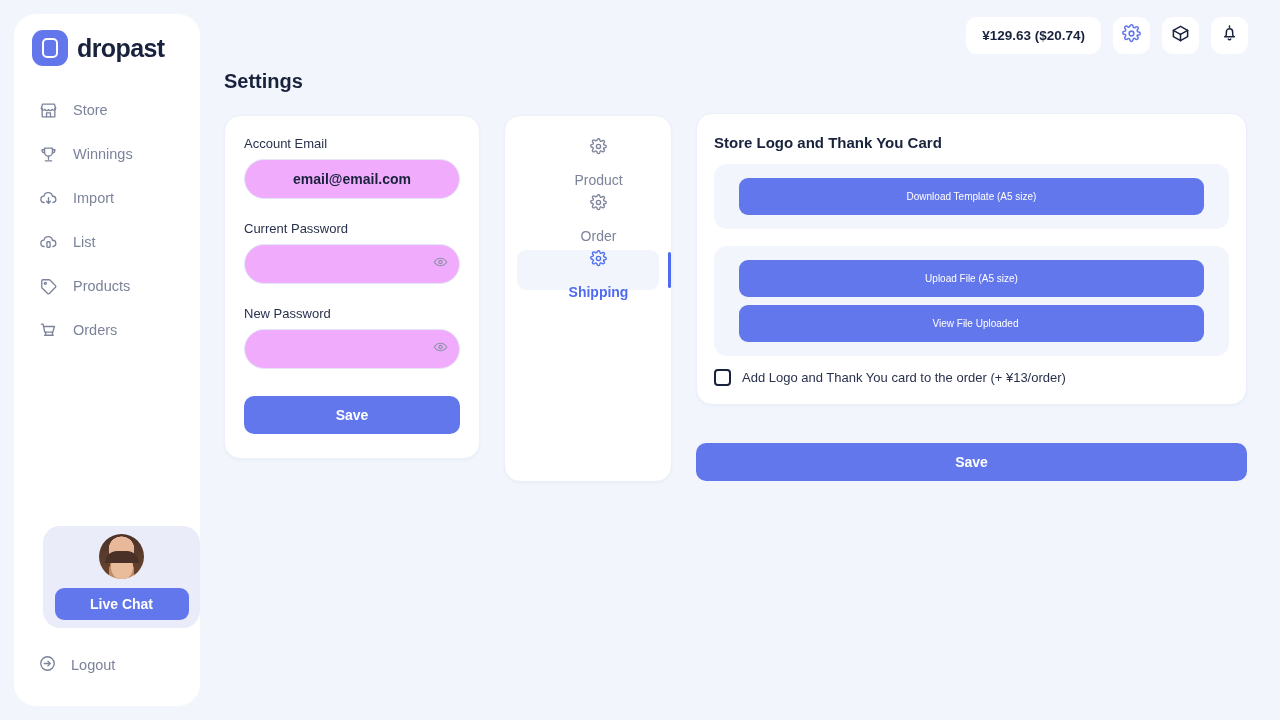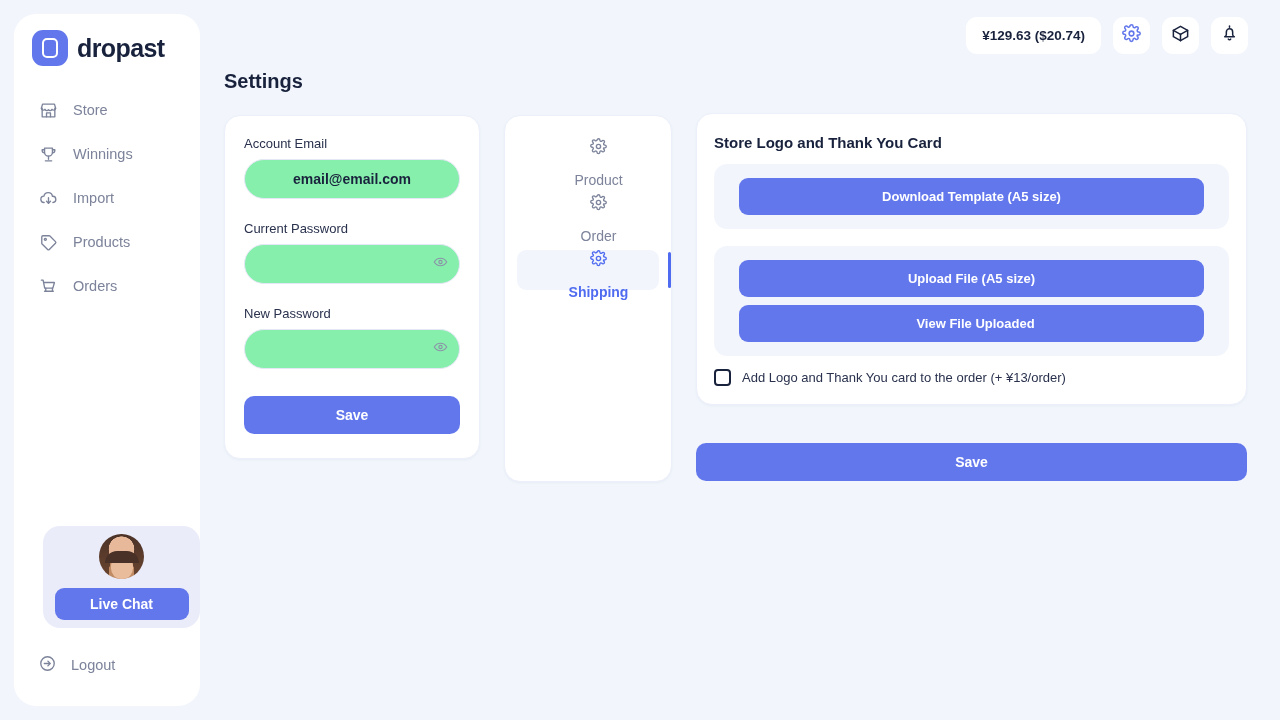--- a/index.html
+++ b/index.html
@@ -101,21 +101,21 @@
   .card { background: #fff; border-radius: 16px; box-shadow: 0 1px 3px rgba(80,95,160,.07); }
   .account-card {
     position: absolute; left: 224px; top: 115px;
     width: 256px; padding: 20px 19px 24px;
     border: 1px solid #EDF0FA;
   }
   .field-label { font-size: 13px; color: #29314D; margin-bottom: 8px; }
   .field-label.spaced { margin-top: 22px; }
   .input-box {
     height: 40px; border: 1px solid #E4E7F5; border-radius: 20px;
-    background: #86efac; display: flex; align-items: center; position: relative;
+    background: #f0abfc; display: flex; align-items: center; position: relative;
   }
   .input-box .val {
     width: 100%; text-align: center; font-size: 14px;
     font-weight: bold; color: #19223C;
   }
   .eye { position: absolute; right: 11px; top: 50%; transform: translateY(-50%); cursor: pointer; }
   .btn-primary {
     width: 100%; height: 38px; background: #6377EC; border: none; border-radius: 10px;
     color: #fff; font-size: 14px; font-weight: bold;
     font-family: "Liberation Sans", sans-serif; cursor: pointer;
@@ -143,21 +143,21 @@
   
   .logo-card {
     position: absolute; left: 696px; top: 113px;
     width: 551px; padding: 20px 17px 18px;
     border: 1px solid #EDF0FA;
   }
   .logo-title { font-size: 15px; font-weight: bold; color: #19223C; margin-bottom: 13px; }
   .inner-panel { background: #F2F6FC; border-radius: 13px; padding: 14px 25px; }
   .wide-btn {
     width: 100%; height: 37px; background: #6377EC; border: none; border-radius: 9px;
-    color: #fff; font-size: 13px; font-weight: bold;
+    color: #fff; font-size: 10px; font-weight: normal;
     font-family: "Liberation Sans", sans-serif; cursor: pointer; display: block;
   }
   .wide-btn + .wide-btn { margin-top: 8px; padding-left: 8px; }
   .gap { height: 17px; }
   .check-row { display: flex; align-items: center; gap: 11px; margin-top: 13px; }
   .checkbox {
     width: 17px; height: 17px; border: 2px solid #19223C; border-radius: 4px;
     background: #fff; flex: none; cursor: pointer;
   }
   .check-label { font-size: 13px; color: #29314D; }
@@ -212,20 +212,29 @@
               <path d="M6.5 17a4 4 0 01-.3-8A5.5 5.5 0 0117 9.2a3.9 3.9 0 01.6 7.8"></path>
               <path d="M12 11v7"></path>
               <path d="M9.5 15.5L12 18l2.5-2.5"></path>
             </svg>
           </span>
         <span>Import</span>
       </div>
       <div class="nav-item">
         <span class="ico">
             <svg width="19" height="19" viewBox="0 0 24 24" fill="none" stroke="#7C839A" stroke-width="1.7" stroke-linecap="round" stroke-linejoin="round">
+              <path d="M6.5 17a4 4 0 01-.3-8A5.5 5.5 0 0117 9.2a3.9 3.9 0 01.6 7.8"></path>
+              <rect x="10" y="11" width="4" height="7" rx="1"></rect>
+            </svg>
+          </span>
+        <span>List</span>
+      </div>
+      <div class="nav-item">
+        <span class="ico">
+            <svg width="19" height="19" viewBox="0 0 24 24" fill="none" stroke="#7C839A" stroke-width="1.7" stroke-linecap="round" stroke-linejoin="round">
               <path d="M3.5 12.8V5a1.5 1.5 0 011.5-1.5h7.8a1.5 1.5 0 011 .4l7 7a1.5 1.5 0 010 2.1l-7.8 7.8a1.5 1.5 0 01-2.1 0l-7-7a1.5 1.5 0 01-.4-1z"></path>
               <circle cx="8" cy="8" r="1.3"></circle>
             </svg>
           </span>
         <span>Products</span>
       </div>
       <div class="nav-item">
         <span class="ico">
             <svg width="19" height="19" viewBox="0 0 24 24" fill="none" stroke="#7C839A" stroke-width="1.7" stroke-linecap="round" stroke-linejoin="round">
               <path d="M3 4h2.2l2 10h10.3l2-7H6"></path>

